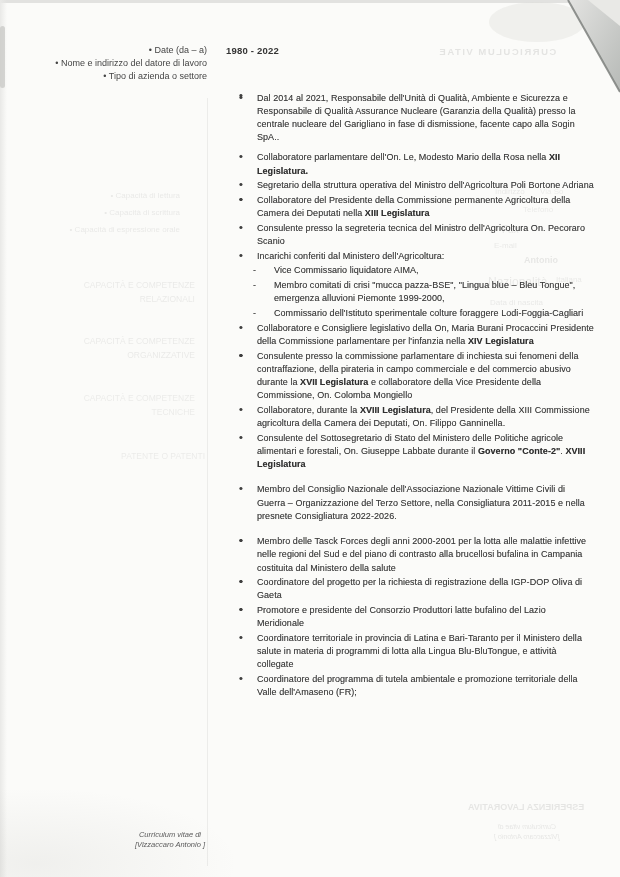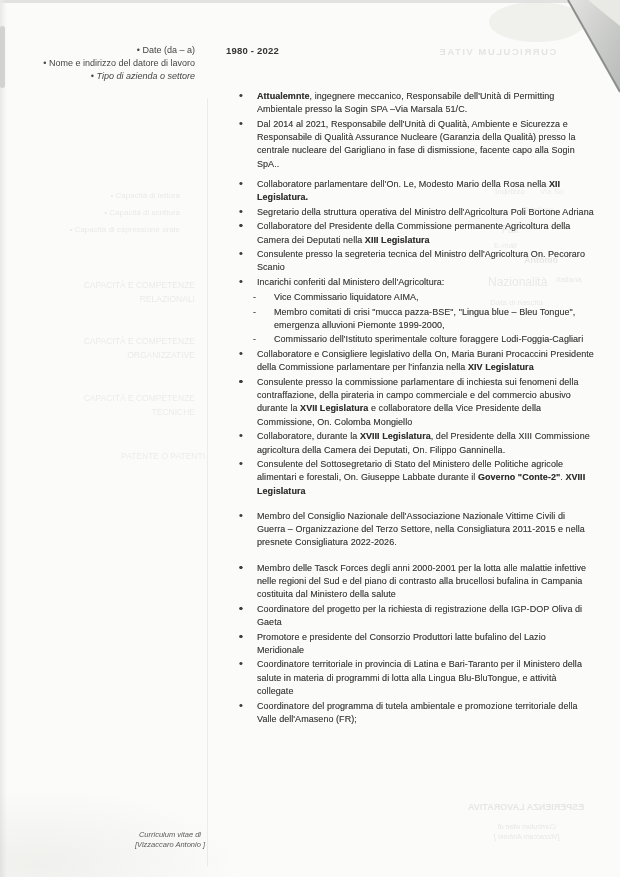--- a/index.html
+++ b/index.html
@@ -16,25 +16,25 @@
   .edge-left{position:absolute;top:0;left:0;width:7px;height:100%;
     background:linear-gradient(to right,#e9e9e7,rgba(233,233,231,0));}
   .smudge-left{position:absolute;left:0;top:26px;width:5px;height:62px;
     background:#c8c8c6;border-radius:3px;opacity:.75;}
   .smudge-bottom-left{position:absolute;left:0;bottom:0;width:240px;height:90px;
     background:radial-gradient(ellipse at 15% 85%,rgba(140,140,132,0.10),transparent 70%);}
   .corner-fold{position:absolute;top:0;right:0;width:135px;height:100px;}
   .col-divider{position:absolute;left:207px;top:98px;width:1px;height:768px;
     background:rgba(110,110,110,0.10);}
   
-  .label-col{position:absolute;top:45px;left:18px;width:177px;text-align:right;
+  .label-col{position:absolute;top:45px;left:30px;width:177px;text-align:right;
     font-size:9px;line-height:11.8px;color:#454545;}
   .label-col .lbl{margin-bottom:1px;}
   .label-col .lbl-employer{width:152px;margin-left:auto;}
-  .label-col .lbl-sector{margin-top:0;font-style:italic;}
+  .label-col .lbl-sector{margin-top:0;}
   
   .date-range{position:absolute;left:226px;top:45px;font-size:9.5px;font-weight:bold;
     color:#343434;letter-spacing:.2px;}
   
   .exp-list{position:absolute;left:237px;top:90px;width:357px;margin:0;padding:0;
     list-style:none;font-size:9px;line-height:13.2px;letter-spacing:.05px;
     text-shadow:0 0 .4px rgba(63,63,63,.55);}
   .exp-list .item{position:relative;margin:0 0 1.5px 0;}
   .exp-list .bullet{padding-left:20px;}
   .exp-list .bullet > .marker{position:absolute;left:2px;top:-1px;font-size:11px;}
@@ -102,21 +102,21 @@
 
   <div class="label-col">
     <div class="lbl">• Date (da – a)</div>
     <div class="lbl lbl-employer">• Nome e indirizzo del datore di lavoro</div>
     <div class="lbl lbl-sector">• Tipo di azienda o settore</div>
   </div>
 
   <div class="date-range">1980 - 2022</div>
 
   <ul class="exp-list">
-      <li class="item bullet"><span class="marker">•</span><span><b>Attualemnte</b><span>, ingegnere meccanico, Responsabile dell'Unità di Permitting Ambientale presso la Sogin SPA –Via Marsala 51/C.</span></span></li>
+      <li class="item bullet"><span class="marker">•</span></li>
       <li class="item bullet"><span class="marker">•</span><span><span>Dal 2014 al 2021,  Responsabile dell'Unità di Qualità, Ambiente e Sicurezza e Responsabile di Qualità Assurance Nucleare (Garanzia della Qualità)  presso la centrale nucleare del Garigliano in fase di dismissione, facente capo alla Sogin SpA..</span></span></li>
       <li class="item bullet" style="margin-top: 7px;"><span class="marker">•</span><span><span>Collaboratore parlamentare dell'On. Le,  Modesto Mario della Rosa nella  </span><b>XII Legislatura.</b></span></li>
       <li class="item bullet"><span class="marker">•</span><span><span>Segretario della struttura operativa del Ministro dell'Agricoltura Poli Bortone Adriana</span></span></li>
       <li class="item bullet"><span class="marker">•</span></li>
       <li class="item bullet"><span class="marker">•</span><span><span>Collaboratore del Presidente della Commissione permanente Agricoltura della Camera dei Deputati nella </span><b>XIII Legislatura</b></span></li>
       <li class="item bullet"><span class="marker">•</span><span><span>Consulente presso la segreteria tecnica del Ministro  dell'Agricoltura On. Pecoraro Scanio</span></span></li>
       <li class="item bullet"><span class="marker">•</span><span><span>Incarichi conferiti dal Ministero dell'Agricoltura:</span></span></li>
       <li class="item dash"><span class="marker">-</span><span><span>Vice Commissario liquidatore AIMA,</span></span></li>
       <li class="item dash"><span class="marker">-</span><span><span>Membro comitati di crisi "mucca pazza-BSE", "Lingua blue – Bleu Tongue", emergenza alluvioni Piemonte 1999-2000,</span></span></li>
       <li class="item dash"><span class="marker">-</span><span><span>Commissario dell'Istituto sperimentale colture foraggere Lodi-Foggia-Cagliari</span></span></li>

